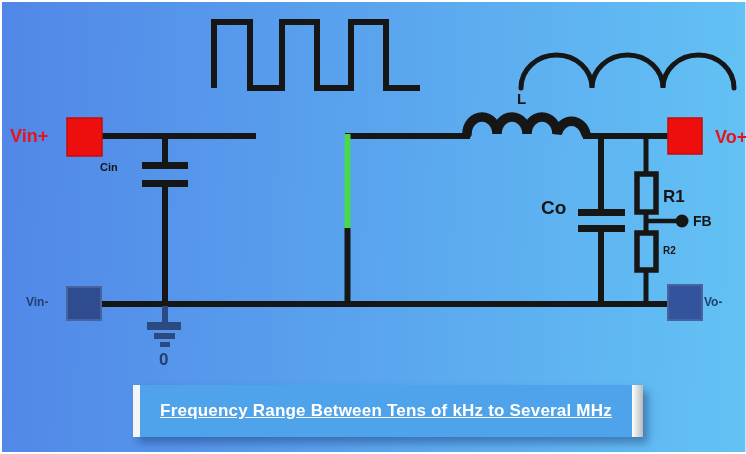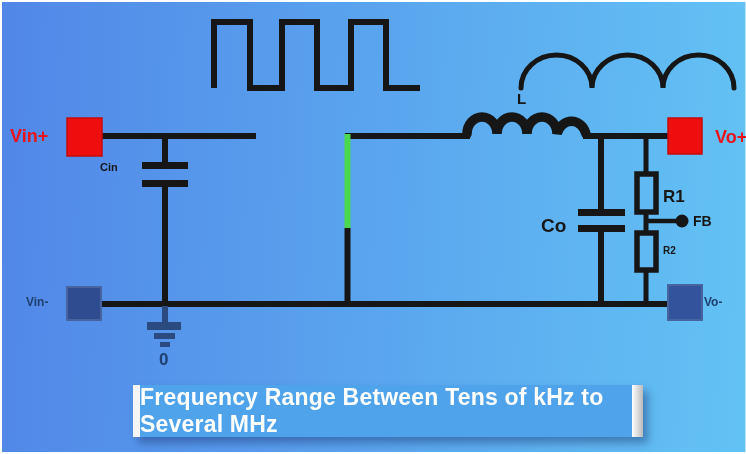--- a/index.html
+++ b/index.html
@@ -34,21 +34,21 @@
     position:absolute;left:133px;top:385px;width:510px;height:52px;
     display:flex;align-items:stretch;
     filter:drop-shadow(5px 6px 4px rgba(25,50,110,0.45));
   }
   #caption .edge-l{width:7px;background:#f5f5f5;}
   #caption .body{
     flex:1;background:var(--caption-bg,#4fa3ea);
     display:flex;align-items:center;justify-content:center;
   }
   #caption .body span{
-    color:var(--caption-text,#ffffff);font-weight:700;font-size:23px;letter-spacing:.2px;
+    color:var(--caption-text,#ffffff);font-weight:700;font-size:17px;letter-spacing:.2px;text-decoration:underline;
   }
   #caption .edge-r{width:11px;background:linear-gradient(90deg,#ffffff,#b9babc);}
 </style>
 </head>
 <body>
 
 <div id="stage">
 
   <svg width="746" height="454" viewBox="0 0 746 454">
 
@@ -97,21 +97,21 @@
     <rect class="pad-red" x="668" y="118" width="34" height="36"></rect>
     <rect class="pad-navy" x="67" y="287" width="34" height="33"></rect>
     <rect class="pad-navy" x="668" y="285" width="34" height="35" style="fill:var(--pad-navy-light,#33539c)"></rect>
   </svg>
 
   <div class="lbl red" style="left:10px; top:127px;">Vin+</div>
   <div class="lbl black" style="left:100px;top:162px;font-size:11px;">Cin</div>
   <div class="lbl navy" style="left:26px; top:296px;">Vin-</div>
   <div class="lbl navy" style="left:159px;top:351px;font-size:17px;">0</div>
   <div class="lbl black" style="left:517px;top:91px;font-size:15px;">L</div>
-  <div class="lbl black" style="left:541px;top:216px;font-size:19px;">Co</div>
+  <div class="lbl black" style="left:541px;top:198px;font-size:19px;">Co</div>
   <div class="lbl black" style="left:663px;top:188px;font-size:17px;">R1</div>
   <div class="lbl black" style="left:663px;top:246px;font-size:10px;">R2</div>
   <div class="lbl black" style="left:693px;top:214px;font-size:14px;">FB</div>
   <div class="lbl red" style="left:707px;top:128px;margin-left:8px;">Vo+</div>
   <div class="lbl navy" style="left:704px;top:296px;">Vo-</div>
 
   <div id="caption">
     <div class="edge-l"></div>
     <div class="body">
       <span>Frequency Range Between Tens of kHz to Several MHz</span>

